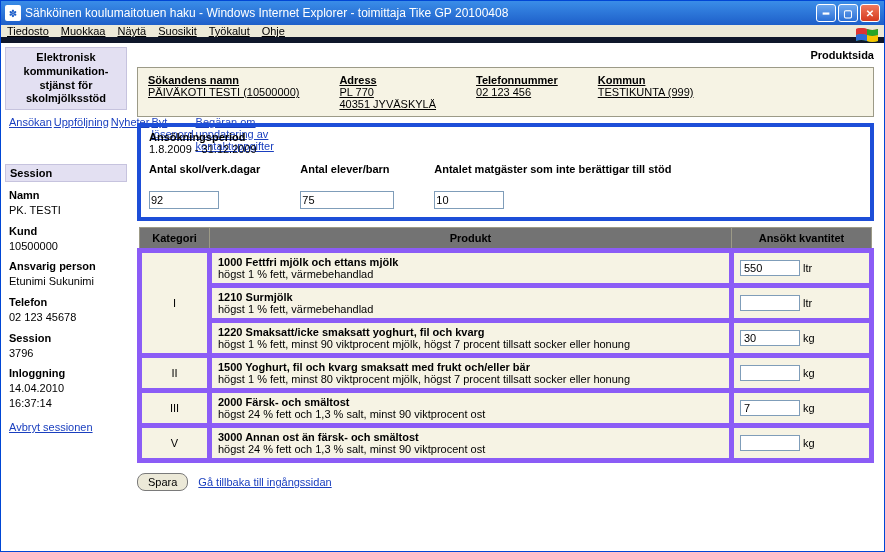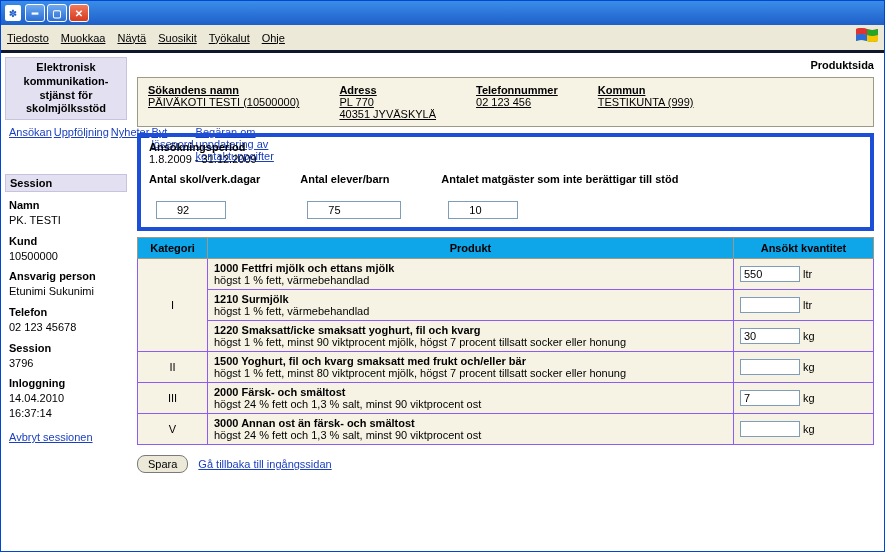--- a/index.html
+++ b/index.html
@@ -5,62 +5,63 @@
   * { box-sizing: border-box; }
   body { margin: 0; font-family: Tahoma, Arial, sans-serif; font-size: 11px; background: #ece9d8; }
   .window { width: 885px; height: 552px; border: 1px solid #0046d5; background: #fff; display: flex; flex-direction: column; }
   .titlebar { height: 24px; background: linear-gradient(#3a8de8,#1e5fc9); color: #fff; display: flex; align-items: center; padding: 0 4px; font-size: 12px; }
   .titlebar .icon-slot { width: 16px; height: 16px; background: #fff; border-radius: 2px; margin-right: 4px; display:flex; align-items:center; justify-content:center; font-size:10px; color:#1e5fc9;}
   .titlebar .title { flex: 1; }
   .win-btns { display: flex; gap: 2px; }
   .win-btn { width: 20px; height: 18px; border: 1px solid #fff; border-radius: 3px; display:flex; align-items:center; justify-content:center; font-size:10px; font-weight:bold; color:#fff; }
   .win-min,.win-max { background: linear-gradient(#6fa9ef,#2a6fd6); }
   .win-close { background: linear-gradient(#f17a5c,#d53a1f); }
-  .menubar { height: 28px; background: #ece9d8; display: flex; align-items: center; padding: 0 6px; gap: 12px; border-bottom: 3px solid #0f172a; position:relative;}
+  .menubar { height: 18px; background: #ece9d8; display: flex; align-items: center; padding: 0 6px; gap: 12px; border-bottom: 6px solid #0f172a; position:relative;}
   .menubar span { cursor: default; }
   .menubar span u { text-decoration: underline; }
   .flag { position:absolute; right:6px; top:2px; width:22px; height:18px; }
   .content { flex:1; display:flex; min-height:0; }
   .sidebar { width: 130px; background:#fff; padding: 4px; display:flex; flex-direction:column; gap:4px; }
   .sidebar-title { background:#e3e0f2; border:1px solid #c6c3de; text-align:center; font-weight:bold; padding:3px 2px; line-height:1.25; }
   .navlist { display:flex; gap:2px; padding:2px 4px; }
   .navlist a { color:#1a3fbf; text-decoration:underline; cursor:pointer; }
   .session-hdr { background:#e3e0f2; border:1px solid #c6c3de; font-weight:bold; padding:2px 4px; margin-top:6px;}
   .session-block { padding:2px 4px; line-height:1.35; }
   .session-block b { display:block; }
   .main { flex:1; padding: 6px 10px 6px 6px; display:flex; flex-direction:column; gap:6px; overflow:auto; }
   .produktsida { text-align:right; font-weight:bold; }
   .infobox { background:#f6f3e4; border:1px solid #9c9a87; padding:6px 10px;text-decoration:underline; }
   .info-grid { display:flex; gap: 40px; }
   .info-col b { display:block; }
   .periodbox { border:4px solid #1d4ed8; padding:4px 8px 8px 8px; }
   .periodbox .hdr { font-weight:bold; }
   .row-fields { display:flex; gap:40px; margin-top:8px; align-items:flex-end; flex-wrap:wrap;}
   .field b { display:block; margin-bottom:16px; }
-  .field input { border:1px solid #7f9db9; padding:2px 20px; font: inherit; margin-left: 7px; }
+  .field input { border:1px solid #7f9db9; padding:2px 1px; font: inherit; }
   table.prod { width:100%; border-collapse:collapse; }
-  table.prod th { background:#0ea5e9; border:1px solid #9c9a87; padding:4px 6px; font-weight:bold; }
-  table.prod td { background:#f6f3e4; border:1px solid #8b5cf6; padding:3px 6px; vertical-align:middle; }
+  table.prod th { background:#737373; border:1px solid #9c9a87; padding:4px 6px; font-weight:bold; }
+  table.prod td { background:#f6f3e4; border:5px solid #8b5cf6; padding:3px 6px; vertical-align:middle; }
   .prod-name { font-weight:bold; }
   .prod-desc { font-weight:normal; }
   .qty-cell { white-space:nowrap; text-align:left; }
   .qty-cell input { width:60px; border:1px solid #7f9db9; padding:1px 3px; font:inherit; text-align:left;}
   .cat-cell { text-align:center; font-weight:normal; }
   .footer-actions { display:flex; align-items:center; gap:10px; margin-top:4px; }
   .footer-actions button { font: inherit; padding:2px 10px; background:#ece9d8; border:1px solid #7a7a7a; border-radius:8px;}
   .footer-actions a { color:#1a3fbf; text-decoration:underline; cursor:pointer; }
   .avbryt { padding:4px; }
   .avbryt a { color:#1a3fbf; text-decoration:underline; cursor:pointer; }
 </style>
 </head>
 <body>
 
 <div class="window">
   <div class="titlebar">
     <div class="icon-slot">✽</div>
+    <div class="title">Sähköinen koulumaitotuen haku - Windows Internet Explorer - toimittaja Tike GP 20100408</div>
     <div class="win-btns">
       <div class="win-btn win-min">━</div>
       <div class="win-btn win-max">▢</div>
       <div class="win-btn win-close">✕</div>
     </div>
   </div>
   <div class="menubar">
     <span><u>Tiedosto</u></span>
     <span><u>Muokkaa</u></span>
     <span><u>Näytä</u></span>

